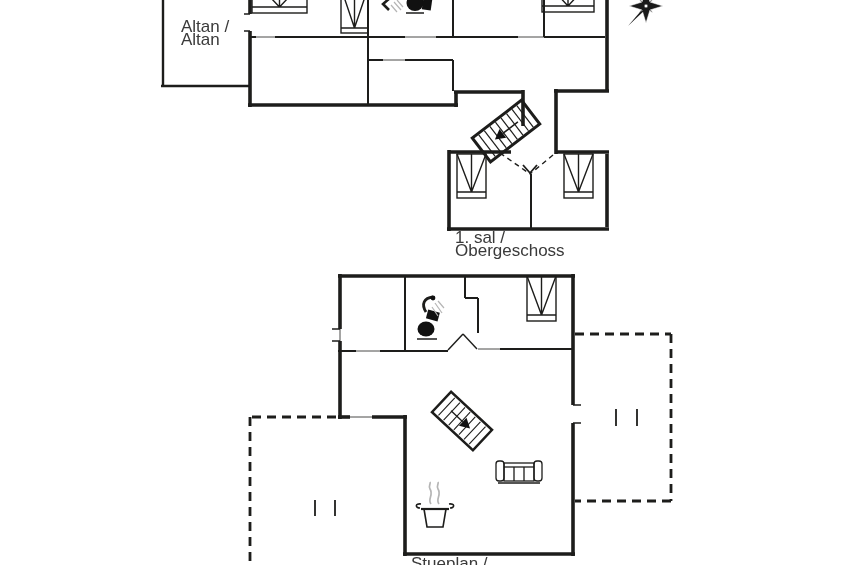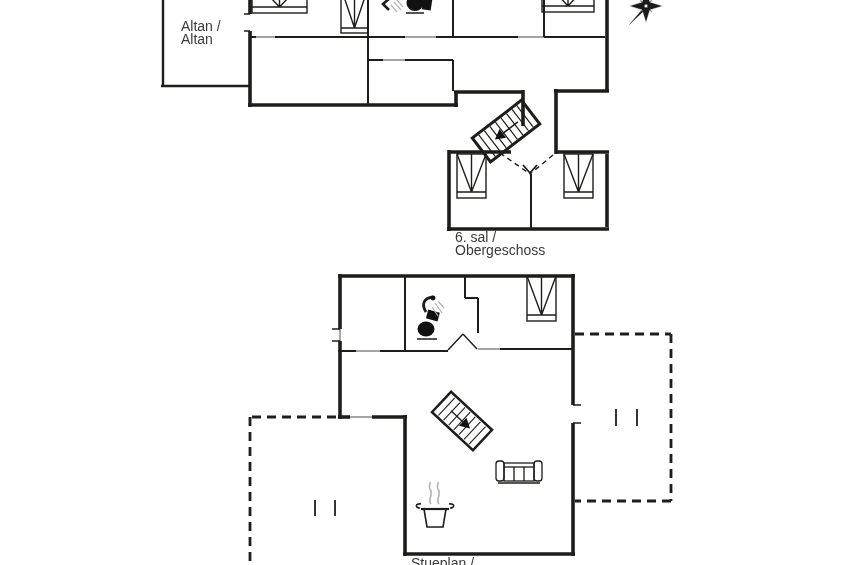--- a/index.html
+++ b/index.html
@@ -5,21 +5,21 @@
   :root{
     --bg:#ffffff; --line:#1d1d1b; --steam:#b5b5b5; --text:#3a3a3a;
   }
   html,body{margin:0;padding:0;background:#eee;}
   #stage{
     position:relative;width:848px;height:565px;background:var(--bg);
     overflow:hidden;font-family:"Liberation Sans",sans-serif;
   }
   #plan-svg{position:absolute;left:0;top:0;overflow:hidden;}
   .label{
-    position:absolute;font-size:14px;line-height:13px;color:var(--text);
+    position:absolute;font-size:17px;line-height:13px;color:var(--text);
     white-space:nowrap;
   }
   path,rect,line,circle,ellipse,polygon{vector-effect:none;}
 </style>
 </head>
 <body>
 
 <div id="stage">
 
   <svg id="plan-svg" width="848" height="565" viewBox="0 0 848 565" fill="none" stroke="#1d1d1b" stroke-linecap="butt">
@@ -253,21 +253,21 @@
       </g>
     </g>
   </svg>
 
   <div class="label" style="left:181px;top:20px">
     <div>Altan /</div>
     <div>Altan</div>
   </div>
 
   <div class="label" style="left:455px;top:231px">
-    <div>6. sal /</div>
+    <div>1. sal /</div>
     <div>Obergeschoss</div>
   </div>
 
   <div class="label" style="left:411px;top:557px">
     <div>Stueplan /</div>
   </div>
 
 </div>
 
 </body></html>

